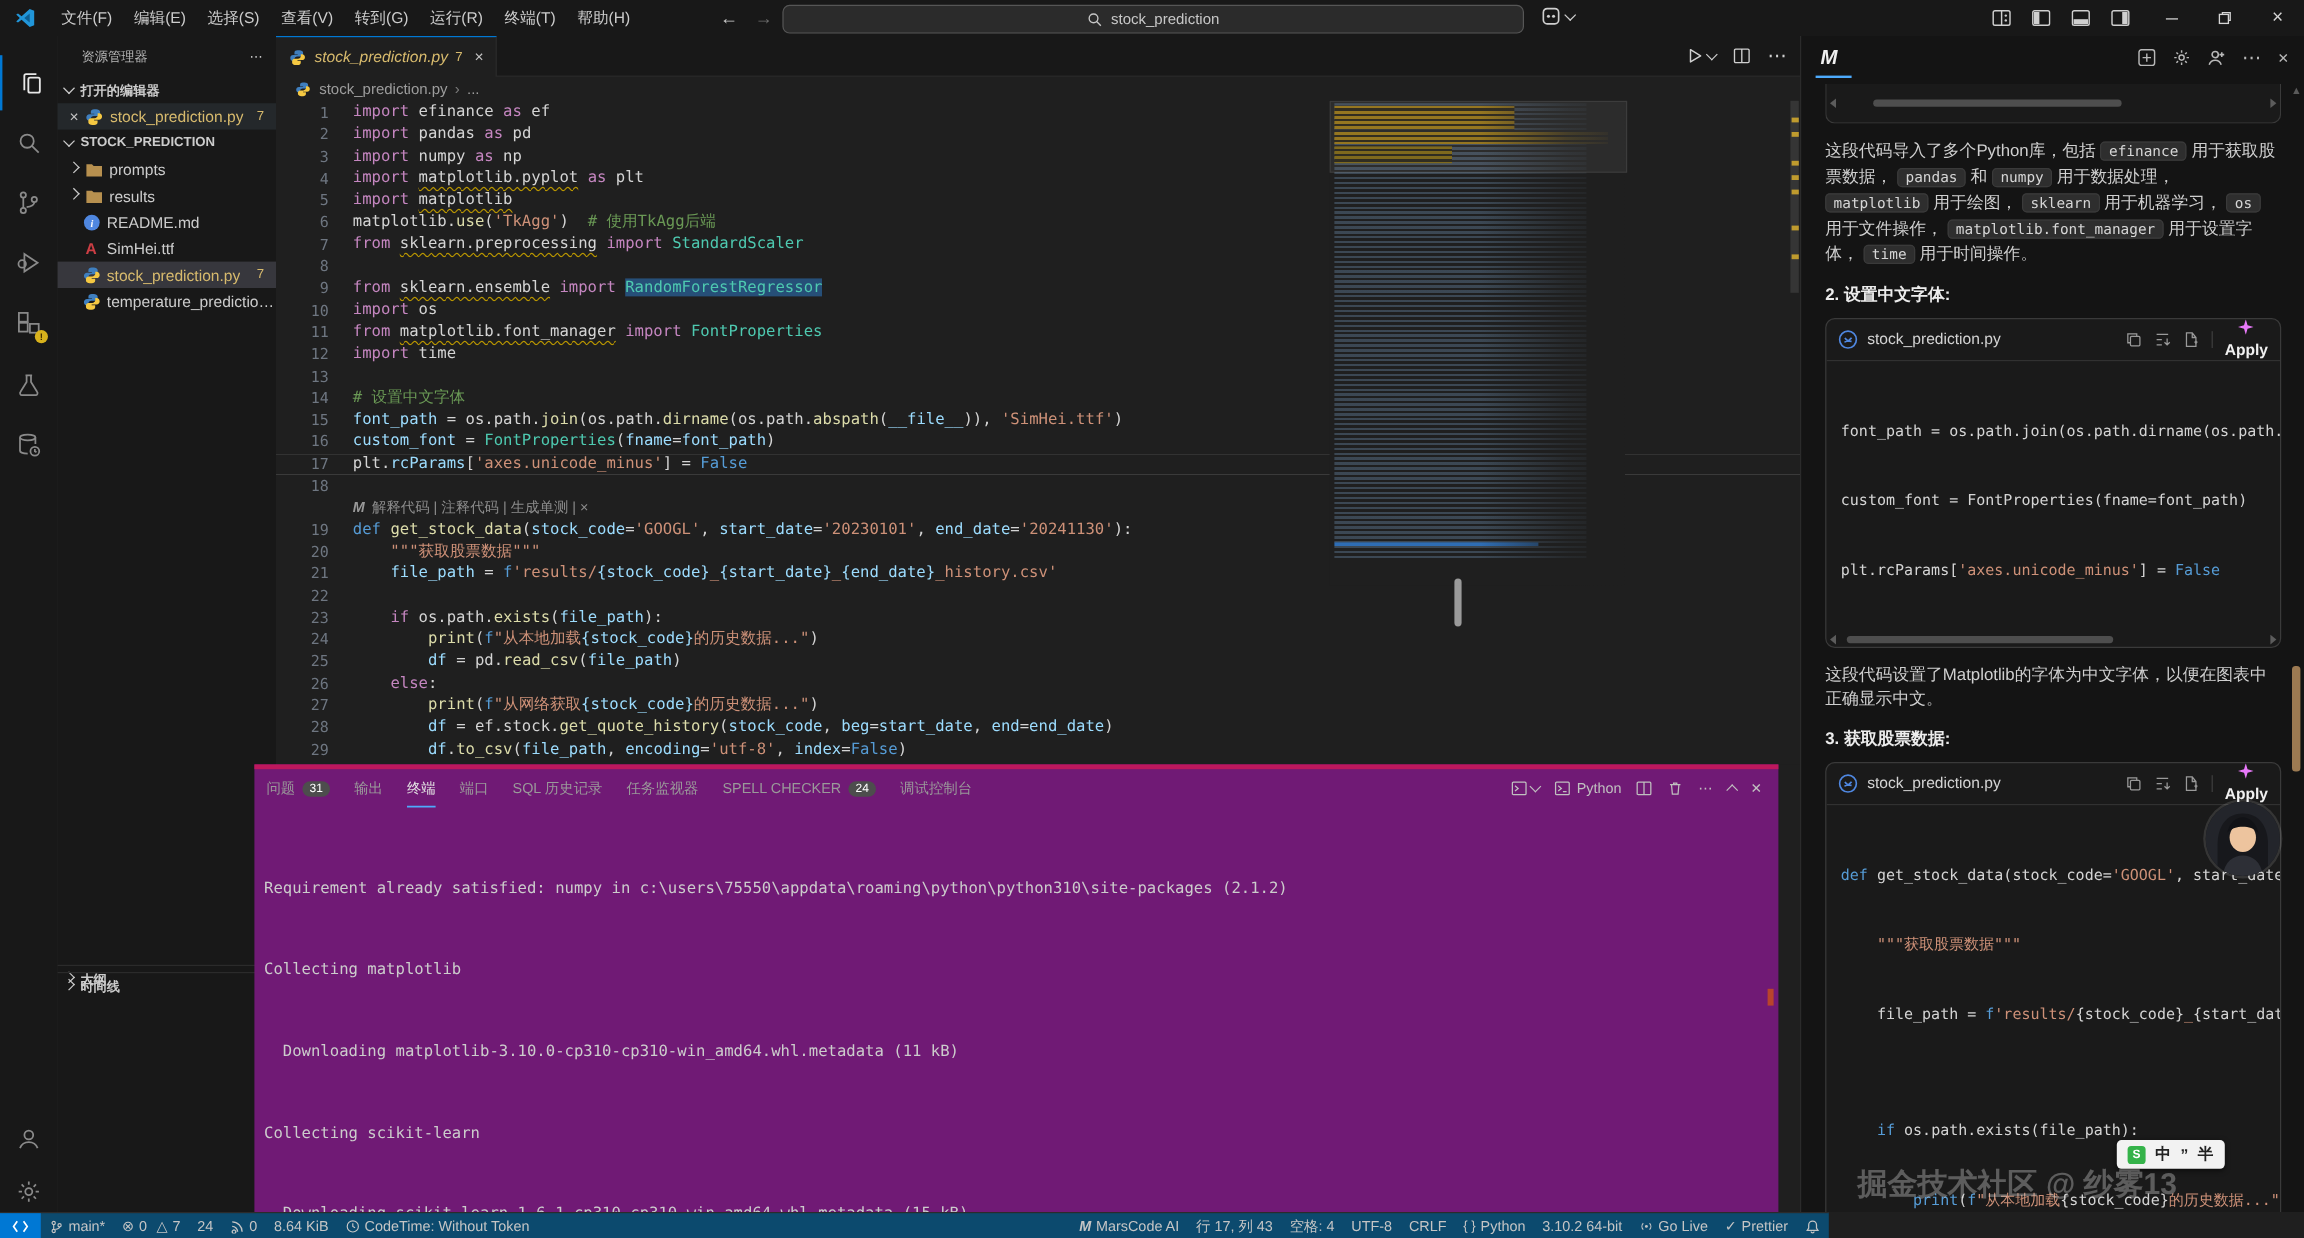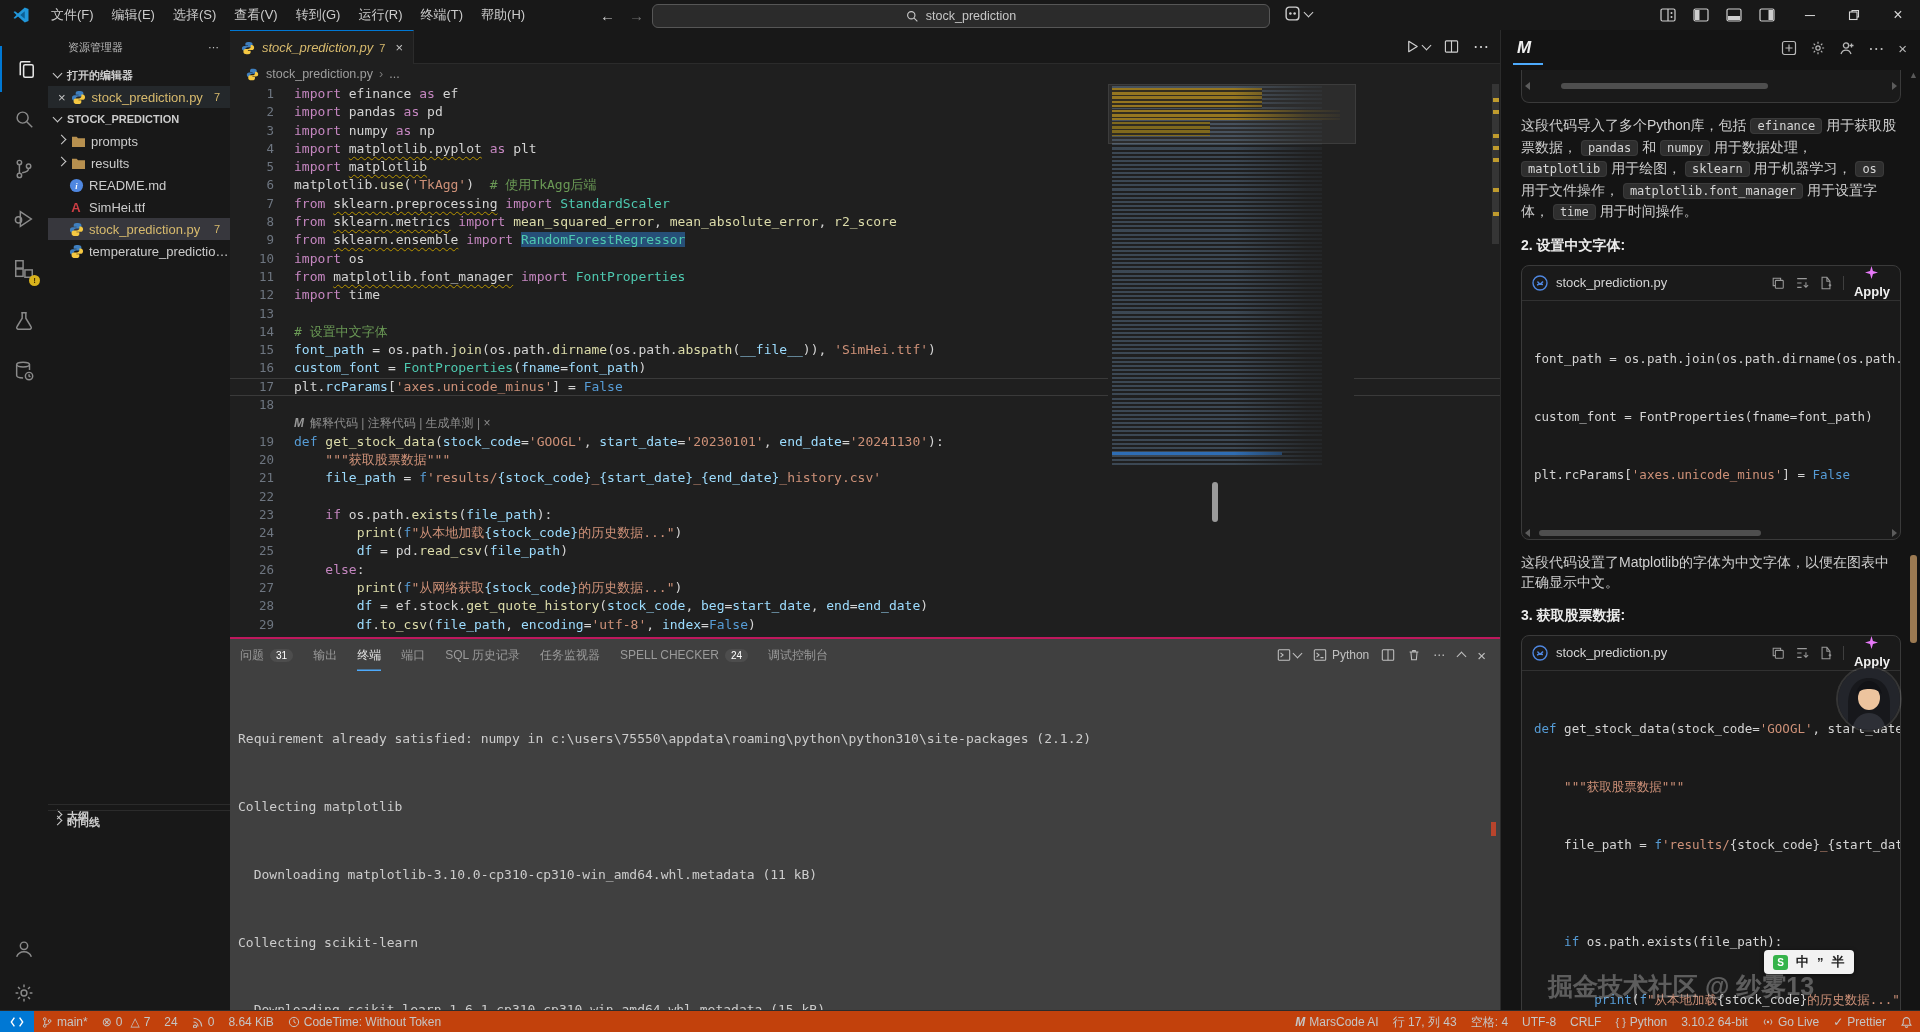--- a/index.html
+++ b/index.html
@@ -80,32 +80,32 @@
   .mm-gold2{position:absolute;left:4px;top:26px;width:228px;height:10px;background:repeating-linear-gradient(180deg,#8f6e13 0 2.4px,#262013 2.4px 4.2px);}
   .mm-gold3{position:absolute;left:4px;top:38px;width:98px;height:14px;background:repeating-linear-gradient(180deg,#77600f 0 2.4px,#242014 2.4px 4.2px);}
   .mm-blue{position:absolute;left:4px;top:368px;width:170px;height:3px;background:#2e6db4;}
   .mm-slider{position:absolute;left:0;top:0;width:100%;height:58px;background:rgba(255,255,255,.06);border:1px solid rgba(255,255,255,.08);}
   .mm-thumb{position:absolute;left:982px;top:452px;width:6px;height:40px;background:rgba(255,255,255,.55);border-radius:3px;}
   .ovruler{position:absolute;right:0;top:54px;width:9px;height:553px;}
   .ovthumb{position:absolute;right:1px;top:0;width:7px;height:160px;background:rgba(121,121,121,.25);}
   .ovmark{position:absolute;right:1px;width:6px;height:4px;background:#bf9b2e;}
 
   
-  .panel{left:230px;top:637px;width:1270px;height:373px;background:#404040;border-top:2px solid #be185d;}
+  .panel{left:212px;top:637px;width:1270px;height:373px;background:#701a75;border-top:4px solid #be185d;}
   .paneltabs{position:absolute;left:10px;top:0;height:32px;display:flex;align-items:center;gap:20px;font-size:12px;color:#9a9a9a;}
   .ptab{display:flex;align-items:center;gap:6px;height:32px;cursor:pointer;}
   .ptab.active{color:#e3e3e3;box-shadow:inset 0 -1.5px 0 #4daafc;}
   .pbadge{background:#4d4d4d;color:#ffffff;font-size:10px;border-radius:9px;padding:1px 6px;}
   .panelacts{position:absolute;right:14px;top:0;height:32px;display:flex;align-items:center;gap:12px;color:#c0c0c0;font-size:12px;}
   .termout{position:absolute;left:8px;top:44px;right:20px;bottom:8px;font-family:"DejaVu Sans Mono",monospace;
            font-size:13px;line-height:22.6px;color:#cccccc;white-space:pre;}
   .termmark{position:absolute;right:4px;top:183px;width:5px;height:14px;background:#b8442c;}
 
   
-  .statusbar{left:0;top:1010px;width:1920px;height:22px;background:#c2410c;border-top:1px solid #2b2b2b;
+  .statusbar{left:0;top:1010px;width:1524px;height:22px;background:#0c4a6e;border-top:1px solid #2b2b2b;
              display:flex;align-items:center;font-size:12px;color:#c5c5c5;}
   .st{display:flex;align-items:center;gap:4px;padding:0 7px;height:22px;}
   .remote{width:34px;background:#0078d4;color:#fff;justify-content:center;padding:0;}
   .st svg{display:block;}
   .stright{margin-left:auto;display:flex;align-items:center;}
 
   
   .aipanel{left:1500px;top:30px;width:420px;height:980px;background:#141414;border-left:1px solid #2b2b2b;}
   .aihead{position:absolute;left:0;top:0;width:100%;height:36px;display:flex;align-items:center;}
   .ailogo{margin-left:16px;font-weight:bold;font-style:italic;font-size:17px;color:#f0f0f0;}
@@ -401,21 +401,21 @@
       <span>...</span>
     </div>
     <div class="code">
         <div class="cl"><span class="ln">1</span><span class="lc"><span class="tk-k">import </span><span class="tk-p">efinance </span><span class="tk-k">as </span><span class="tk-p">ef</span></span></div>
         <div class="cl"><span class="ln">2</span><span class="lc"><span class="tk-k">import </span><span class="tk-p">pandas </span><span class="tk-k">as </span><span class="tk-p">pd</span></span></div>
         <div class="cl"><span class="ln">3</span><span class="lc"><span class="tk-k">import </span><span class="tk-p">numpy </span><span class="tk-k">as </span><span class="tk-p">np</span></span></div>
         <div class="cl"><span class="ln">4</span><span class="lc"><span class="tk-k">import </span><span class="tk-w">matplotlib.pyplot</span><span class="tk-p"> </span><span class="tk-k">as </span><span class="tk-p">plt</span></span></div>
         <div class="cl"><span class="ln">5</span><span class="lc"><span class="tk-k">import </span><span class="tk-w">matplotlib</span></span></div>
         <div class="cl"><span class="ln">6</span><span class="lc"><span class="tk-p">matplotlib.</span><span class="tk-f">use</span><span class="tk-p">(</span><span class="tk-s">'TkAgg'</span><span class="tk-p">)  </span><span class="tk-m"># 使用TkAgg后端</span></span></div>
         <div class="cl"><span class="ln">7</span><span class="lc"><span class="tk-k">from </span><span class="tk-w">sklearn.preprocessing</span><span class="tk-k"> import </span><span class="tk-c">StandardScaler</span></span></div>
-        <div class="cl"><span class="ln">8</span><span class="lc"><span class="tk-k">from </span><span class="tk-w">sklearn.metrics</span><span class="tk-k"> import </span><span class="tk-f">mean_squared_error</span><span class="tk-p">, </span><span class="tk-f">mean_absolute_error</span><span class="tk-p">, </span><span class="tk-f">r2_score</span></span></div>
+        <div class="cl"><span class="ln">8</span></div>
         <div class="cl"><span class="ln">9</span><span class="lc"><span class="tk-k">from </span><span class="tk-w">sklearn.ensemble</span><span class="tk-k"> import </span><span class="tk-sel">RandomForestRegressor</span></span></div>
         <div class="cl"><span class="ln">10</span><span class="lc"><span class="tk-k">import </span><span class="tk-p">os</span></span></div>
         <div class="cl"><span class="ln">11</span><span class="lc"><span class="tk-k">from </span><span class="tk-w">matplotlib.font_manager</span><span class="tk-k"> import </span><span class="tk-c">FontProperties</span></span></div>
         <div class="cl"><span class="ln">12</span><span class="lc"><span class="tk-k">import </span><span class="tk-p">time</span></span></div>
         <div class="cl"><span class="ln">13</span><span class="lc"></span></div>
         <div class="cl"><span class="ln">14</span><span class="lc"><span class="tk-m"># 设置中文字体</span></span></div>
         <div class="cl"><span class="ln">15</span><span class="lc"><span class="tk-v">font_path</span><span class="tk-p"> = </span><span class="tk-p">os.path.</span><span class="tk-f">join</span><span class="tk-p">(os.path.</span><span class="tk-f">dirname</span><span class="tk-p">(os.path.</span><span class="tk-f">abspath</span><span class="tk-p">(</span><span class="tk-v">__file__</span><span class="tk-p">)), </span><span class="tk-s">'SimHei.ttf'</span><span class="tk-p">)</span></span></div>
         <div class="cl"><span class="ln">16</span><span class="lc"><span class="tk-v">custom_font</span><span class="tk-p"> = </span><span class="tk-c">FontProperties</span><span class="tk-p">(</span><span class="tk-v">fname</span><span class="tk-p">=</span><span class="tk-v">font_path</span><span class="tk-p">)</span></span></div>
         <div class="cl cur"><span class="ln">17</span><span class="lc"><span class="tk-p">plt.</span><span class="tk-v">rcParams</span><span class="tk-p">[</span><span class="tk-s">'axes.unicode_minus'</span><span class="tk-p">] = </span><span class="tk-b">False</span></span></div>
         <div class="cl"><span class="ln">18</span><span class="lc"></span></div>

